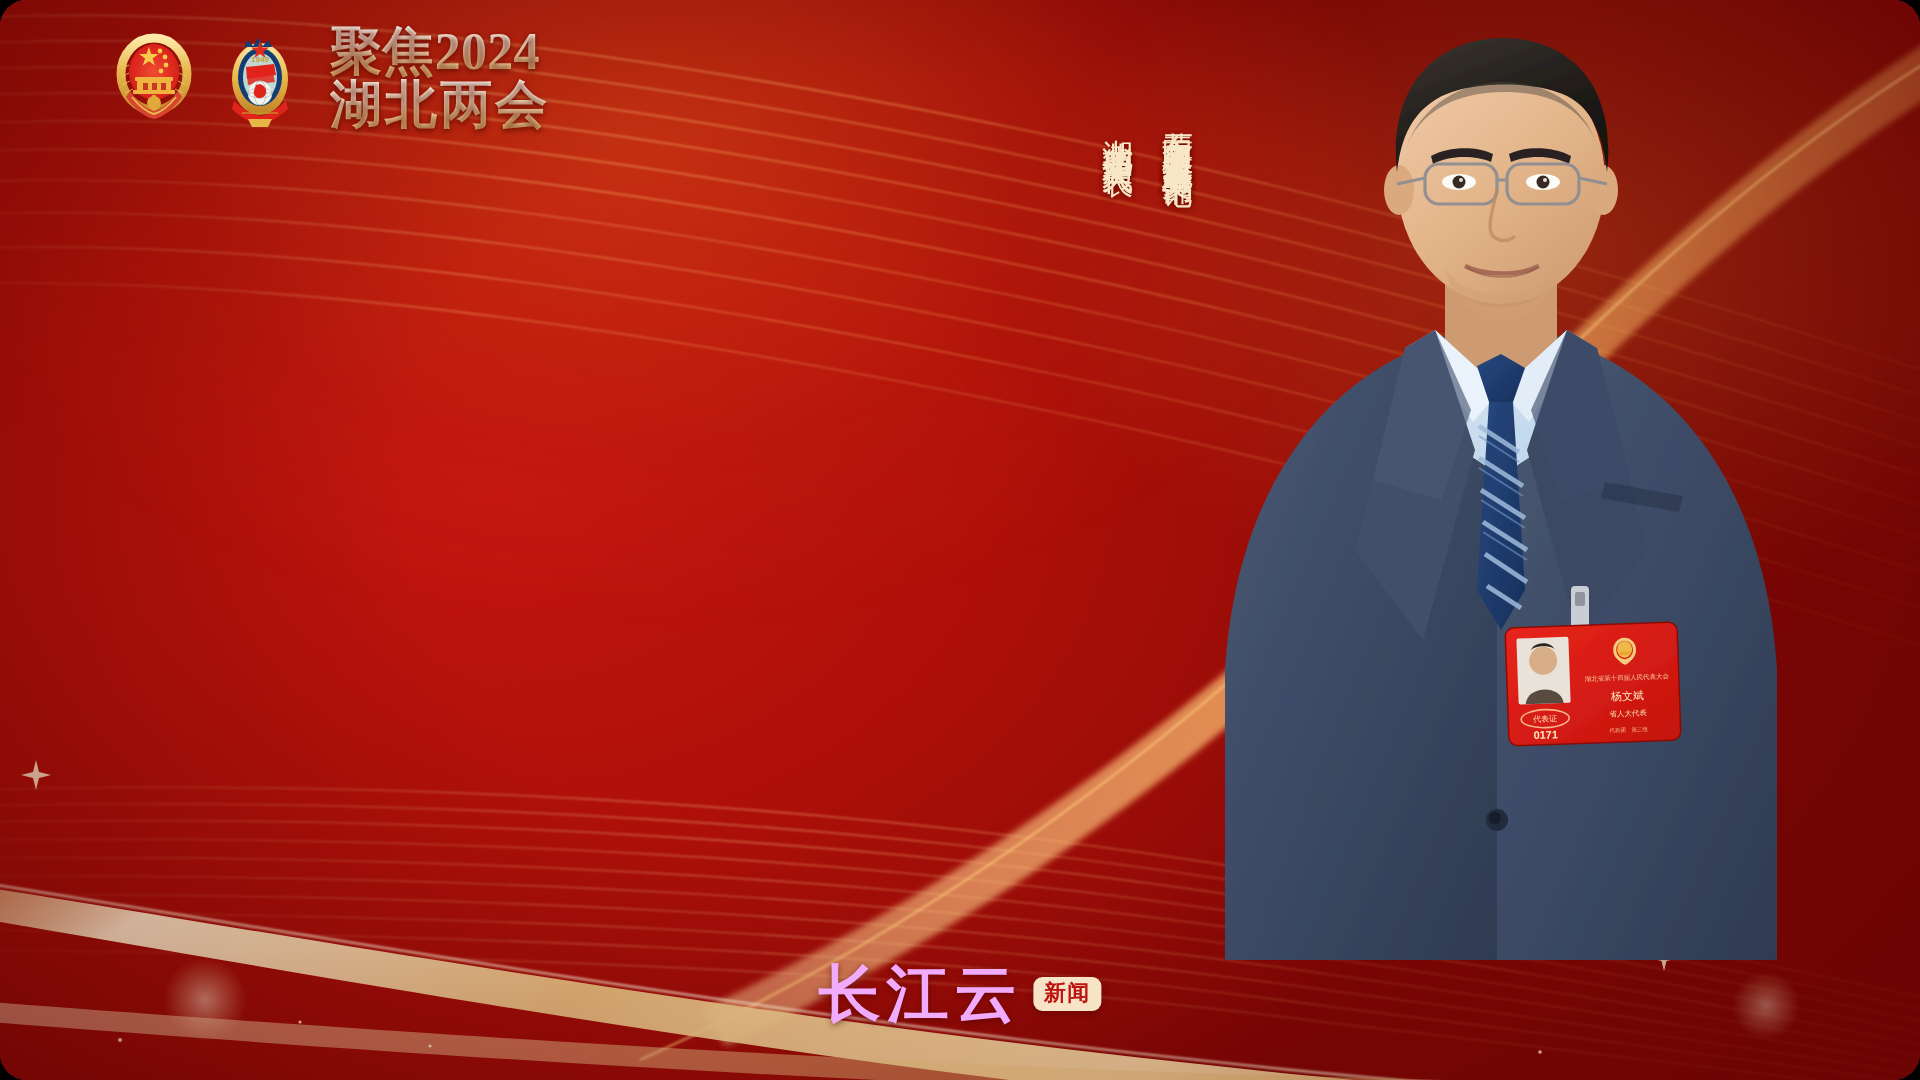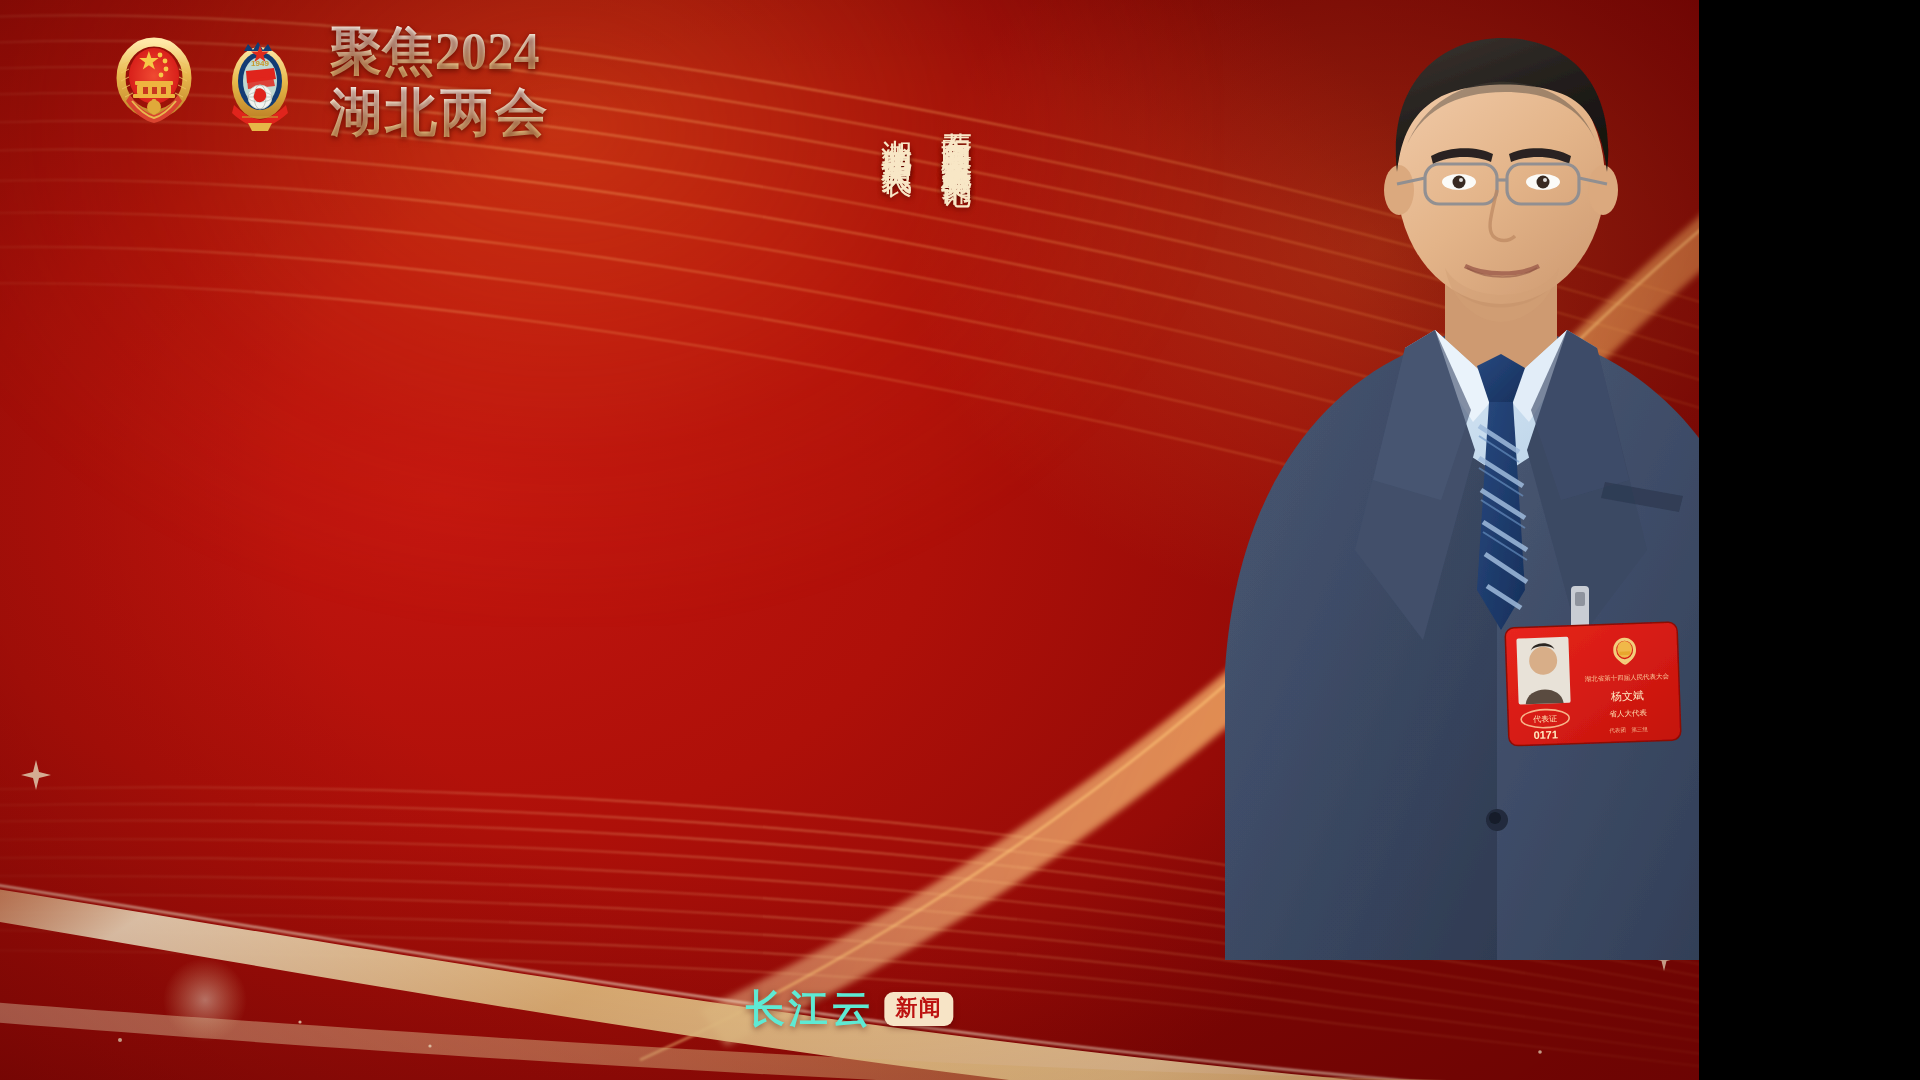--- a/index.html
+++ b/index.html
@@ -3,23 +3,24 @@
 <meta charset="utf-8">
 <title>聚焦2024 湖北两会</title>
 <style>
   html,body{margin:0;padding:0;background:#000;}
   body{
     font-family:"Liberation Serif","DejaVu Serif",serif;
     -webkit-font-smoothing:antialiased;
   }
   #stage{
     position:relative;
-    width:1699px;height:1080px;
+    width:1920px;height:1080px;
     overflow:hidden;
     background:#A30E0B;
+    border-radius:27px;
   }
 
   
   .bg-base{
     position:absolute;inset:0;
     background:
       radial-gradient(ellipse 1100px 760px at 26% 46%, #C2150F 0%, #AE1009 45%, #950B07 78%, #7E0604 100%),
       linear-gradient(180deg,#A80F0A 0%,#9C0C07 100%);
   }
   .bg-vig{
@@ -53,21 +54,21 @@
   .title-line{
     font-family:"Liberation Serif","DejaVu Serif",serif;
     font-weight:700;
     font-size:52px;
     background:linear-gradient(180deg,#FFFDF4 0%,#FDF0D2 38%,#F3D79B 70%,#E8C277 100%);
     -webkit-background-clip:text;background-clip:text;
     color:transparent;
     text-shadow:0 2px 5px rgba(90,10,0,.55);
     filter:drop-shadow(0 1px 2px rgba(120,20,0,.5));
   }
-  .title-line.l2{margin-top:9px;letter-spacing:.06em;font-family:Liberation Serif, serif;}
+  .title-line.l2{margin-top:1px;letter-spacing:.06em;font-family:Liberation Serif, serif;}
 
   
   .quote{
     position:absolute;
     left:120px;top:325px;
     width:880px;
     z-index:12;
   }
   .quote-line{
     font-family:"Liberation Serif","DejaVu Serif",serif;
@@ -127,23 +128,23 @@
   
   .logo{
     position:absolute;
     left:50%;transform:translateX(-50%);
     bottom:44px;
     display:flex;align-items:center;gap:10px;
     z-index:15;
   }
   .logo-main{
     font-family:Liberation Sans, sans-serif;
-    font-weight:700;font-size:39px;
+    font-weight:700;font-size:62px;
     letter-spacing:.10em;
-    color:#5eead4;
+    color:#f0abfc;
     text-shadow:0 2px 6px rgba(70,5,0,.55);
   }
   .logo-badge{
     font-family:"Liberation Sans","DejaVu Sans",sans-serif;
     font-weight:700;font-size:22px;
     letter-spacing:.06em;
     color:#BC1210;
     background:#F7E4C6;
     border-radius:9px;
     padding:5px 11px 7px;

